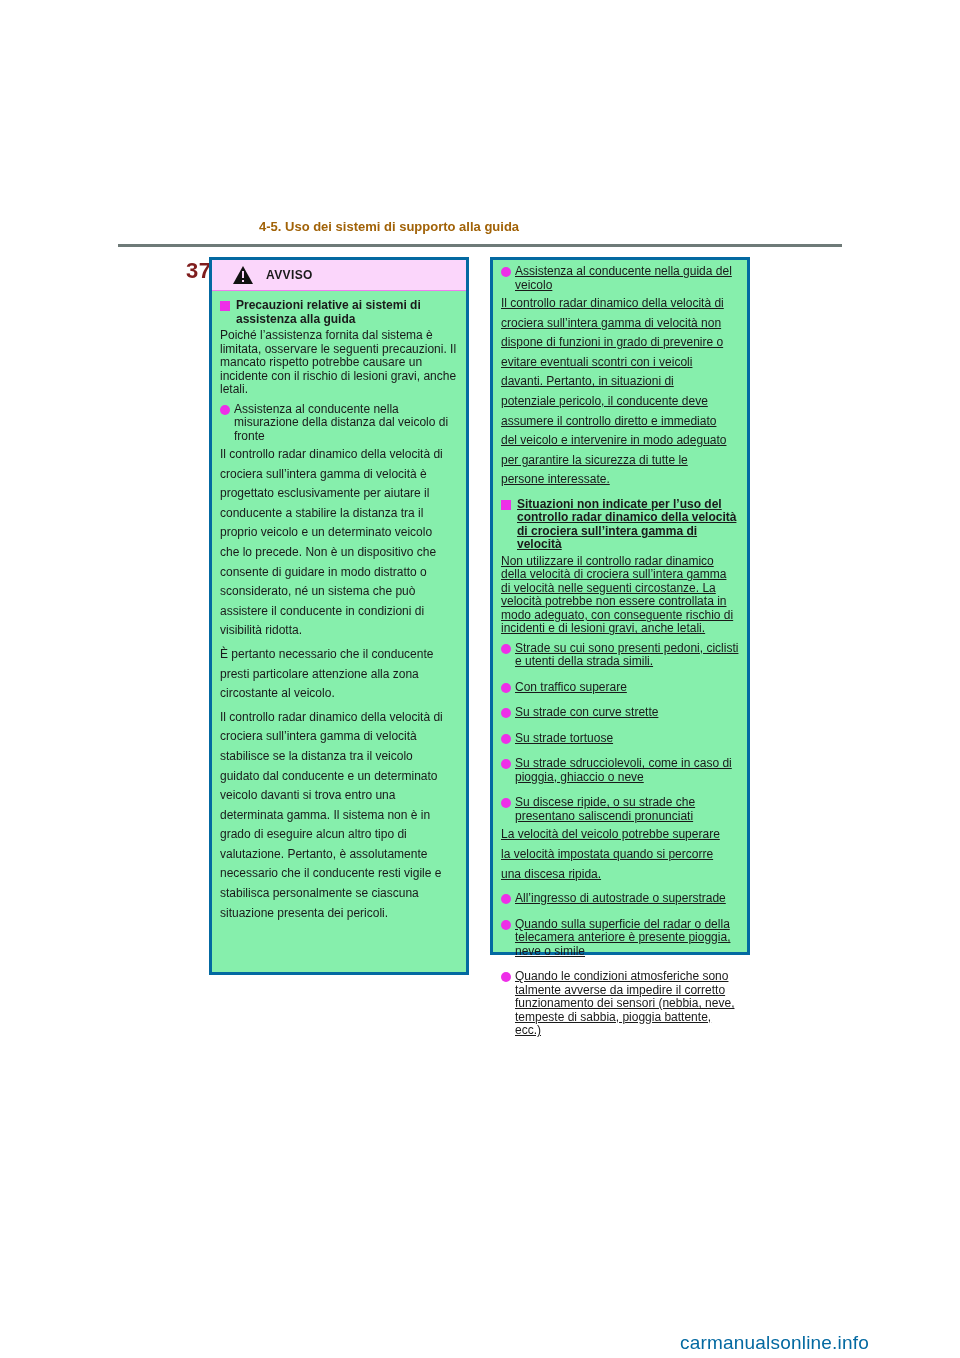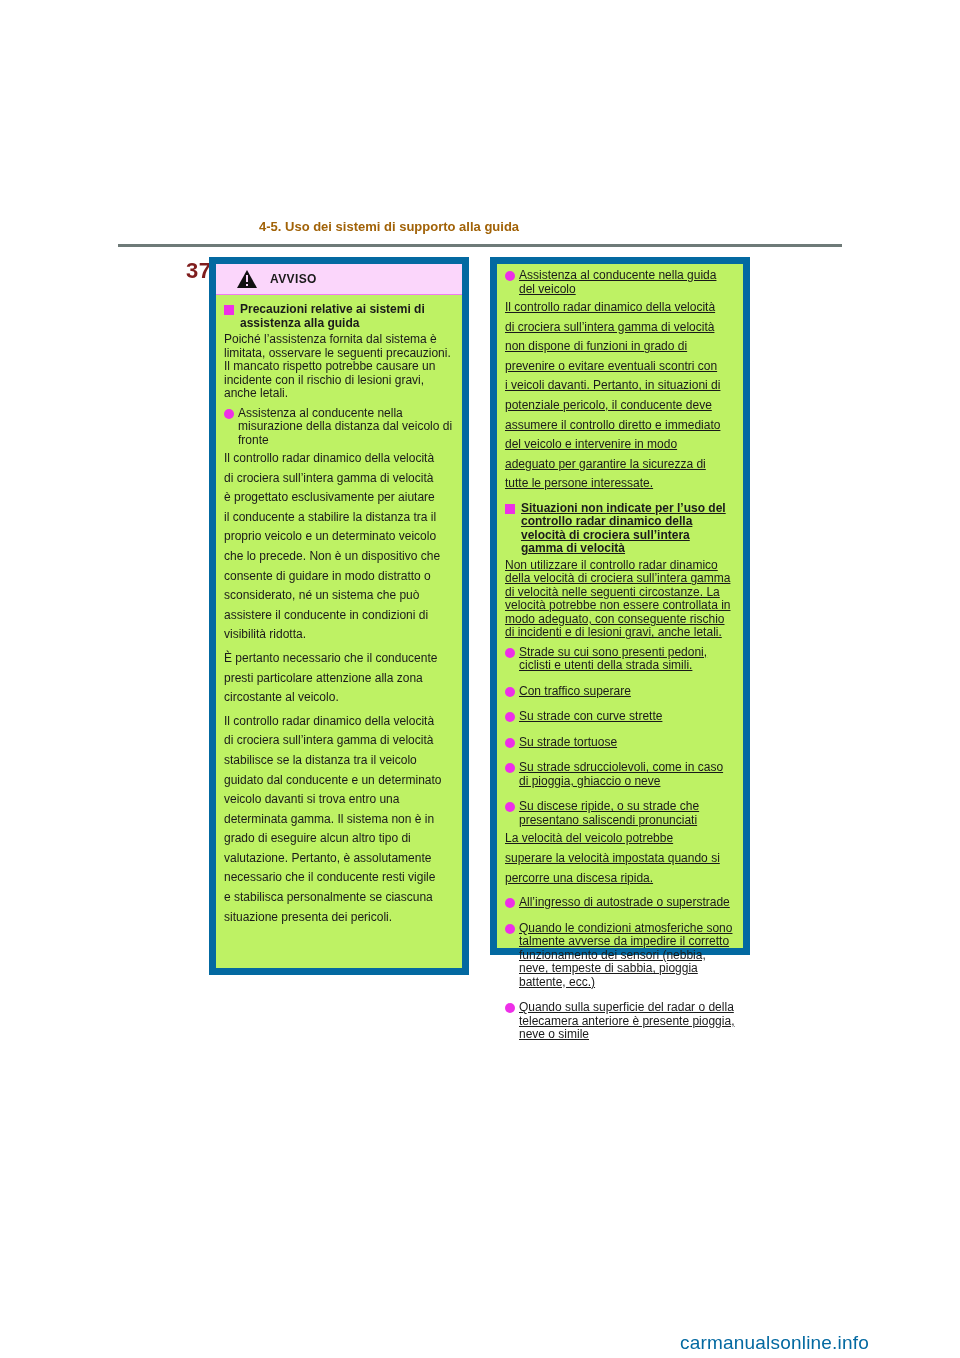--- a/index.html
+++ b/index.html
@@ -12,21 +12,21 @@
     letter-spacing: 0.5px;
     margin-top: 44px;
   }
   .section-title {
     position: absolute; left: 259px; top: 219px; font-size: 13px; font-weight: bold; color: #a16207;
   }
   .header-rule {
     position: absolute; left: 118px; top: 244px; width: 724px; height: 3px; background: #6e7a78;
   }
   .box {
-    position: absolute; border: 7px solid #0369a1; background: #bef264; box-sizing: border-box;
+    position: absolute; border: 3px solid #0369a1; background: #86efac; box-sizing: border-box;
   }
   .box-left { left: 209px; top: 257px; width: 260px; height: 718px; }
   .box-right { left: 490px; top: 257px; width: 260px; height: 698px; text-decoration: underline; }
   .warn-head {
     height: 30px; background: #fbd6fb; border-bottom: 1px solid #f07cef;
     display: flex; align-items: center; padding-left: 20px;
   }
   .warn-icon { width: 22px; height: 20px; margin-right: 12px; }
   .warn-title { font-size: 12px; font-weight: bold; letter-spacing: 0.4px; }
   .content { padding: 6px 8px 0 8px; font-size: 12px; line-height: 13.5px; }
@@ -110,22 +110,22 @@
         <span class="dot"></span>
         <span>Su discese ripide, o su strade che presentano saliscendi pronunciati</span>
       </div>
     <div class="para-wide">La velocità del veicolo potrebbe superare la velocità impostata quando si percorre una discesa ripida.</div>
     <div class="bullet" style="margin-top:8px">
         <span class="dot"></span>
         <span>All’ingresso di autostrade o superstrade</span>
       </div>
     <div class="bullet" style="margin-top:12px">
         <span class="dot"></span>
-        <span>Quando le condizioni atmosferiche sono talmente avverse da impedire il corretto funzionamento dei sensori (nebbia, neve, tempeste di sabbia, pioggia battente, ecc.)</span>
+        <span>Quando sulla superficie del radar o della telecamera anteriore è presente pioggia, neve o simile</span>
       </div>
     <div class="bullet" style="margin-top:12px">
         <span class="dot"></span>
-        <span>Quando sulla superficie del radar o della telecamera anteriore è presente pioggia, neve o simile</span>
+        <span>Quando le condizioni atmosferiche sono talmente avverse da impedire il corretto funzionamento dei sensori (nebbia, neve, tempeste di sabbia, pioggia battente, ecc.)</span>
       </div>
   </div>
 </div>
 
 <div class="watermark">carmanualsonline.info</div>
 
 </body></html>

